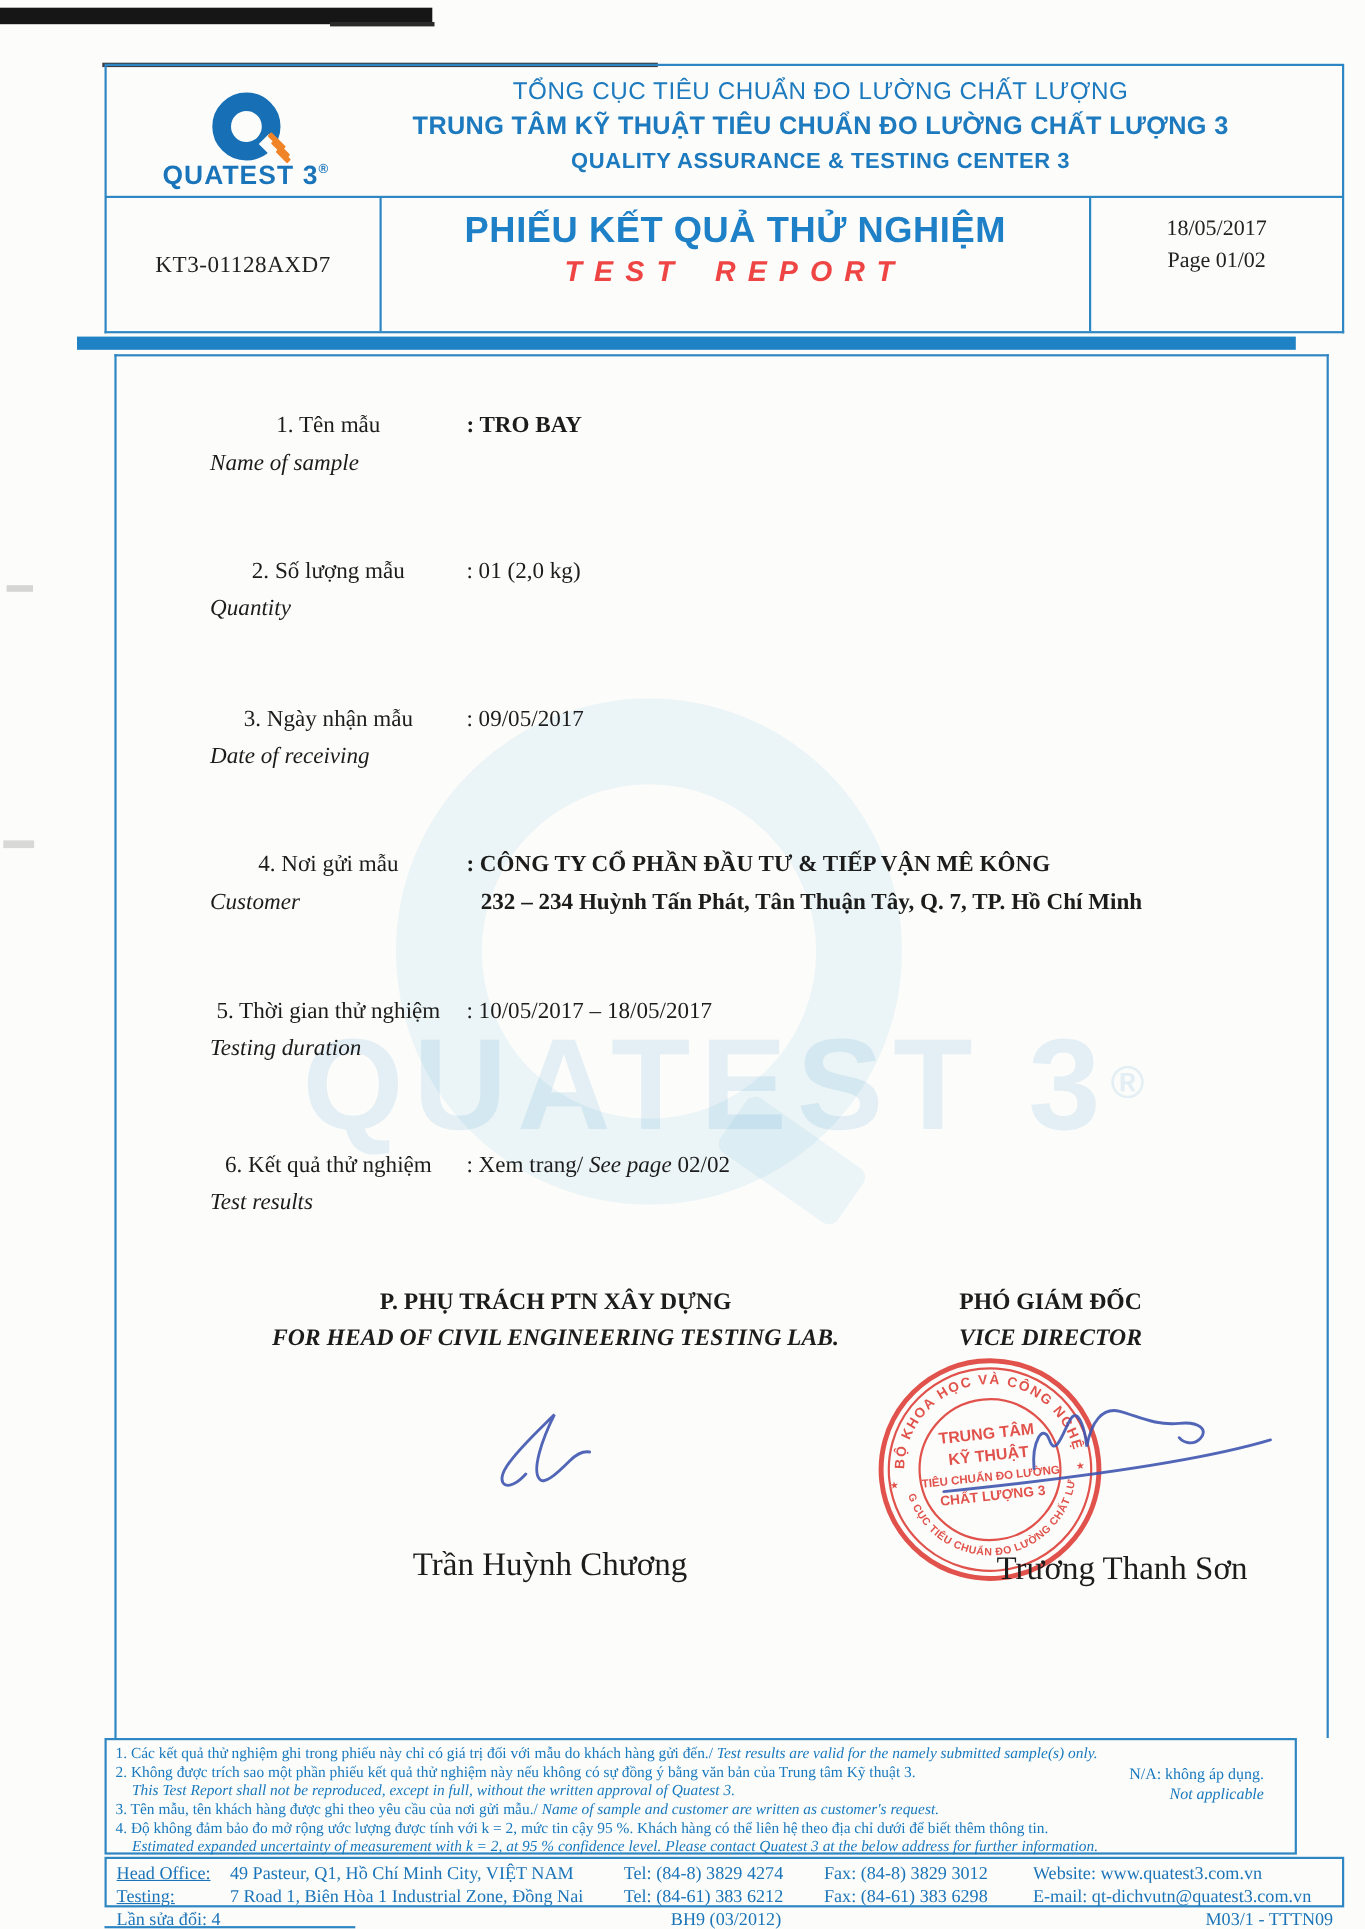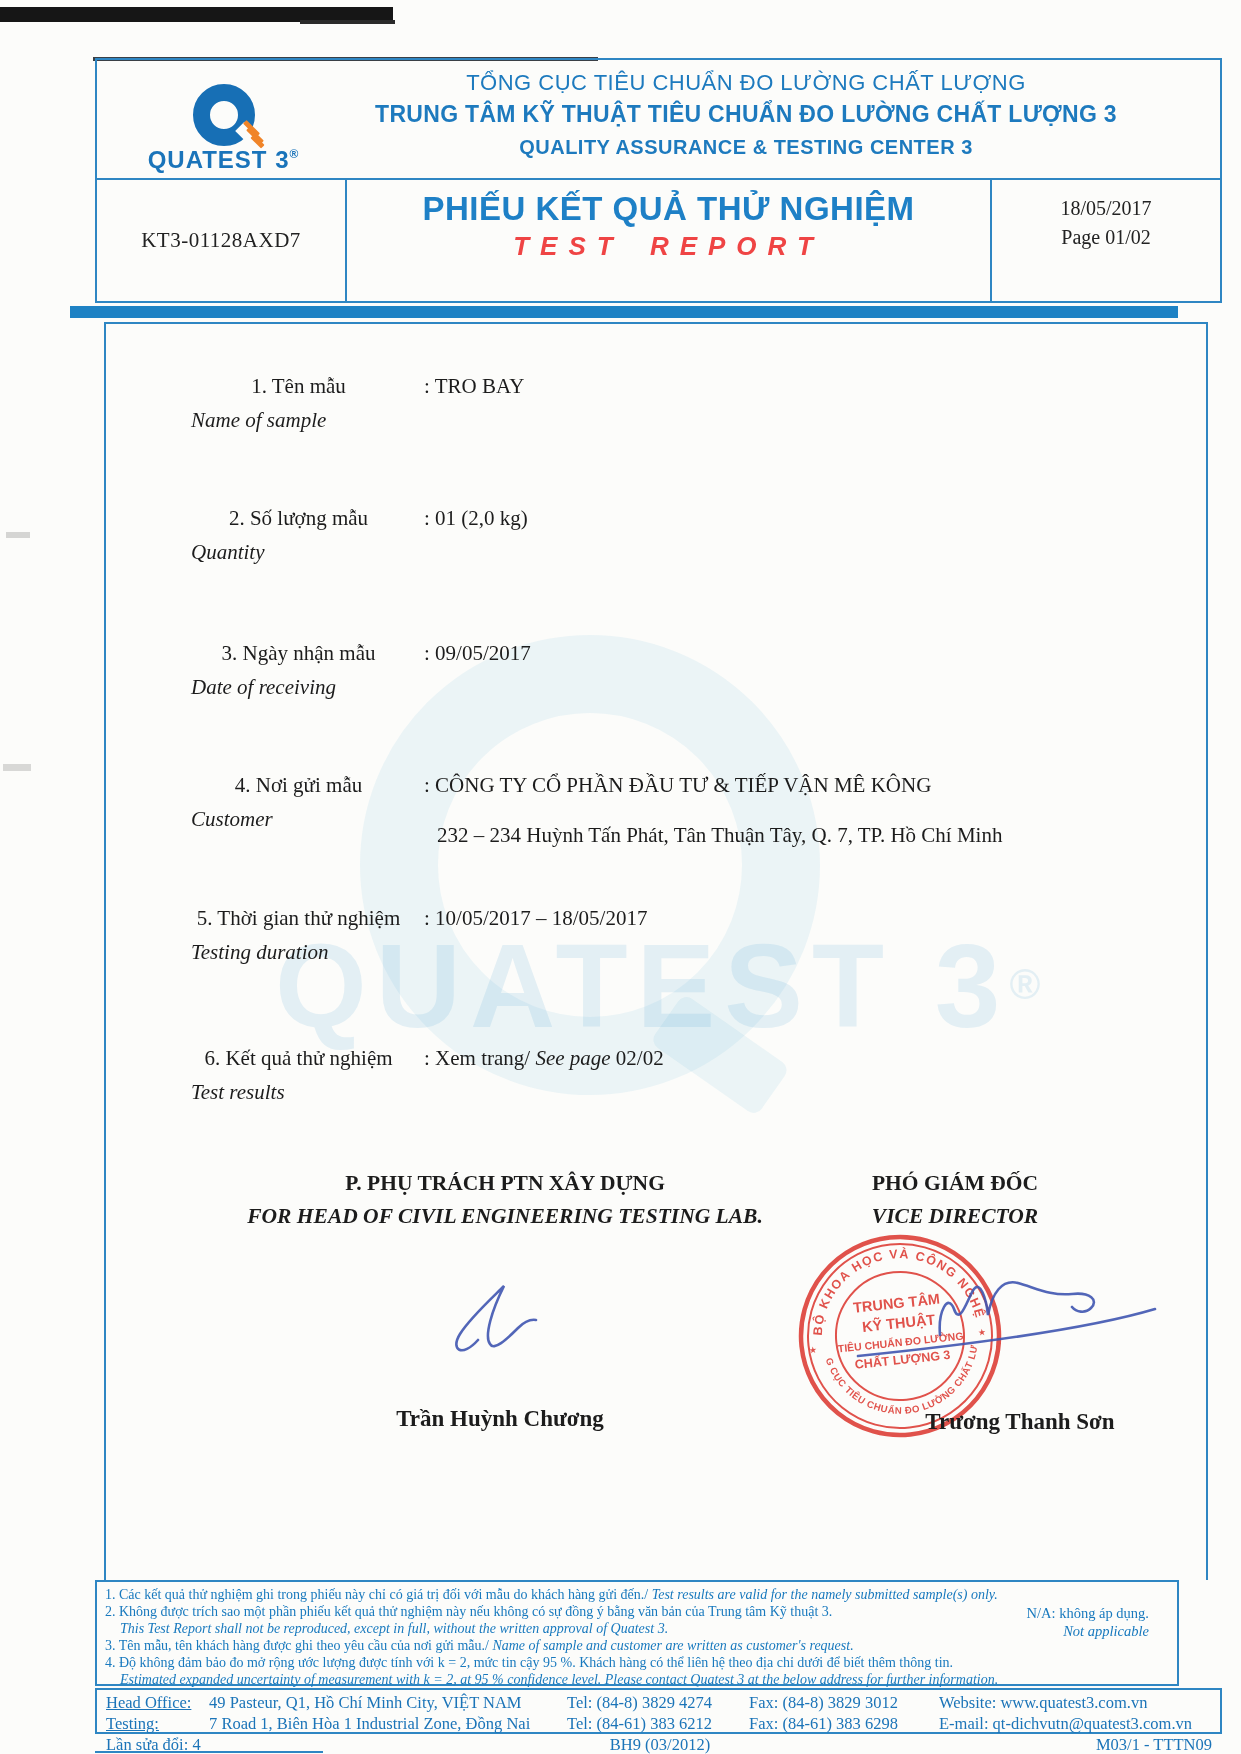--- a/index.html
+++ b/index.html
@@ -58,30 +58,30 @@
 
   
   .main-box{position:absolute;left:104px;top:322px;width:1104px;height:1258px;box-sizing:border-box;
             border:2px solid #2e86c3;border-bottom:none;}
 
   .item{position:absolute;left:173px;display:flex;align-items:flex-start;}
   .item-label{width:251px;flex:none;}
   .lbl-vi{font-size:21px;line-height:26px;text-align:center;}
   .lbl-en{font-size:21px;line-height:26px;font-style:italic;padding-left:18px;margin-top:8px;font-family:Liberation Serif, serif;}
   .item-value{font-size:21px;line-height:26px;}
-  .val2{padding-left:13px;margin-top:24px;}
-  .bold{font-weight:normal;}
+  .val2{padding-left:13px;margin-top:8px;}
+  .bold{font-weight:bold;}
   .it{font-style:italic;}
 
   
   .sig-title{position:absolute;text-align:center;font-weight:bold;font-size:21.5px;line-height:26px;}
   .sig-title .en{font-style:italic;margin-top:7px;font-size:21.5px;}
   .sig-left-title{left:195px;top:1170px;width:620px;}
   .sig-right-title{left:780px;top:1170px;width:350px;}
-  .sig-name{position:absolute;text-align:center;font-weight:bold;font-size:23px;z-index:5;}
+  .sig-name{position:absolute;text-align:center;font-weight:normal;font-size:30px;z-index:5;}
   .name-left{left:300px;top:1406px;width:400px;}
   .name-right{left:870px;top:1409px;width:300px;}
 
   .ink{position:absolute;z-index:4;}
   .ink path{fill:none;stroke:#3f55b0;stroke-width:2.6;stroke-linecap:round;opacity:0.9;}
 
   .stamp{position:absolute;left:795px;top:1231px;width:210px;height:210px;z-index:3;transform:rotate(-6deg);opacity:0.88;}
   .stamp circle{fill:none;stroke:#dd3b33;}
   .s-ring1{stroke-width:4.5;}
   .s-ring2{stroke-width:2;}

